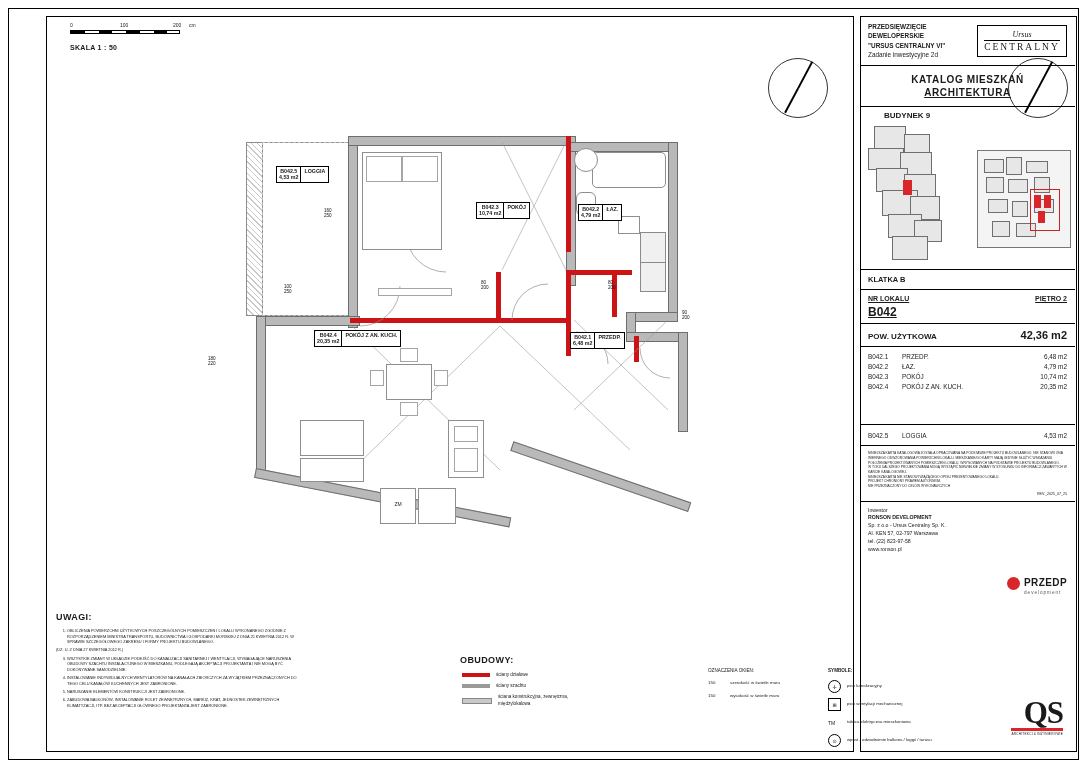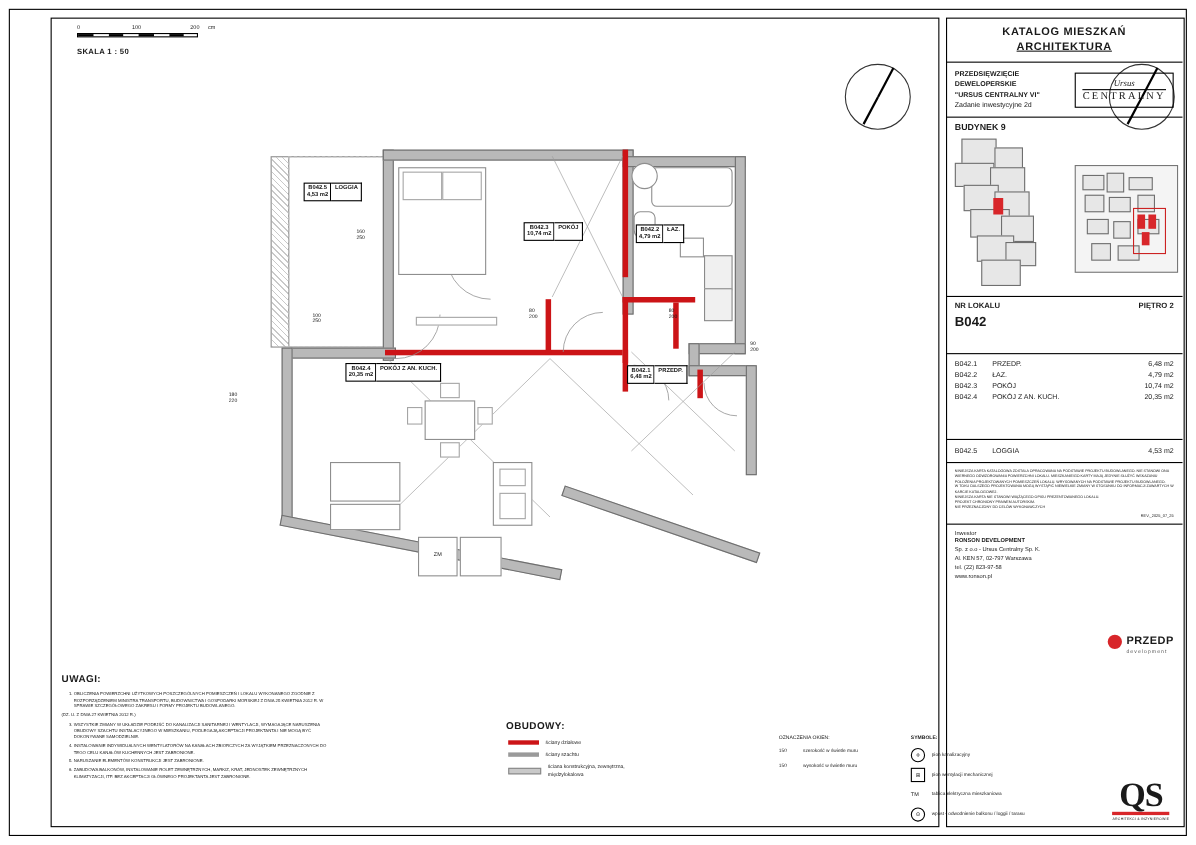--- a/index.html
+++ b/index.html
@@ -79,21 +79,21 @@
   table.rooms td{padding:1.6px 0;}
   table.rooms td.c1{width:34px;}
   table.rooms td.c3{text-align:right;width:48px;}
   .disc{font-size:3.3px;line-height:1.42;}
   .rev{font-size:3.6px;text-align:right;margin-top:3px;}
   .inv{font-size:5.2px;line-height:1.5;}
   .ronson{display:flex;align-items:center;}
   .ronson .dot{width:13px;height:13px;border-radius:50%;background:#d8262a;margin-right:4px;}
   .ronson .tx b{font-size:10px;letter-spacing:.4px;}
   .ronson .tx span{display:block;font-size:4.6px;letter-spacing:1px;color:#555;}
-  .qs{position:absolute;right:12px;bottom:4px;text-align:center;}
+  .qs{position:absolute;right:12px;bottom:14px;text-align:right;}
   .qs .big{font-family:"Liberation Serif",serif;font-size:31px;font-weight:bold;line-height:.9;letter-spacing:-1px;}
   .qs .bar{height:3px;background:#d8262a;margin-top:1px;}
   .qs .sm{font-size:3.2px;letter-spacing:.2px;margin-top:1px;}
 </style>
 </head>
 <body>
 
 <div class="page">
   <div class="outer-frame"></div>
   <div class="plan-frame"></div>
@@ -323,39 +323,39 @@
     </div>
     <div class="row">
       <span class="ic circ">⊙</span>
       <span>wpust - odwodnienie balkonu / loggii / tarasu</span>
     </div>
   </div>
 
   <div class="side-frame" style="border:0;left:860px;top:16px;">
     <div class="sb">
 
-      <div class="sb-sec" style="padding:8px;">
-        <h1>KATALOG MIESZKAŃ</h1>
-        <h2>ARCHITEKTURA</h2>
-      </div>
-
       <div class="sb-sec" style="display:flex;align-items:center;gap:4px;padding:6px 8px;">
         <div class="proj" style="flex:1">
           <div style="white-space:pre-line">PRZEDSIĘWZIĘCIE
 DEWELOPERSKIE</div>
           <div>"URSUS CENTRALNY VI"</div>
           <div style="font-weight:normal">Zadanie inwestycyjne 2d</div>
         </div>
         <div class="logo-uc">
           <span class="a">Ursus</span>
           <span class="b">CENTRALNY</span>
         </div>
       </div>
 
-      <div class="sb-sec" style="padding:4px 8px 0;border-bottom:0;">
+      <div class="sb-sec" style="padding:8px;">
+        <h1>KATALOG MIESZKAŃ</h1>
+        <h2>ARCHITEKTURA</h2>
+      </div>
+
+      <div class="sb-sec" style="padding:4px 24px 0;border-bottom:0;">
         <div class="bud">BUDYNEK 9</div>
       </div>
 
       <div class="sb-sec keyplan">
         <div class="kp-left">
           <div class="kp-poly" style="left:10px;top:2px;width:30px;height:22px;"></div>
           <div class="kp-poly" style="left:40px;top:10px;width:24px;height:18px;"></div>
           <div class="kp-poly" style="left:4px;top:24px;width:34px;height:20px;"></div>
           <div class="kp-poly" style="left:36px;top:28px;width:30px;height:22px;"></div>
           <div class="kp-poly" style="left:12px;top:44px;width:30px;height:22px;"></div>
@@ -379,29 +379,38 @@
           <div class="kp-poly" style="left:56px;top:48px;width:18px;height:12px;"></div>
           <div class="kp-poly" style="left:14px;top:70px;width:16px;height:14px;"></div>
           <div class="kp-poly" style="left:38px;top:72px;width:18px;height:12px;"></div>
           <div class="kp-red" style="left:56px;top:44px;width:7px;height:13px;"></div>
           <div class="kp-red" style="left:66px;top:44px;width:7px;height:13px;"></div>
           <div class="kp-red" style="left:60px;top:60px;width:7px;height:12px;"></div>
           <div style="position:absolute;left:52px;top:38px;width:28px;height:40px;border:1px solid #c22;"></div>
         </div>
       </div>
 
-
-      <div class="sb-sec" style="padding:5px 8px 22px;">
+      <div class="sb-sec" style="padding:5px 8px;">
+        <div class="klatka">KLATKA B</div>
+      </div>
+
+      <div class="sb-sec" style="padding:5px 8px 4px;text-decoration:underline;">
         <div class="tworow">
           <span>NR LOKALU</span>
           <span>PIĘTRO 2</span>
         </div>
         <div class="lokal" style="margin-top:3px;">B042</div>
       </div>
 
+      <div class="sb-sec" style="padding:5px 8px;">
+        <div class="powrow">
+          <span class="k">POW. UŻYTKOWA</span>
+          <span class="v">42,36 m2</span>
+        </div>
+      </div>
 
       <div class="sb-sec" style="padding:4px 8px 6px;min-height:78px;">
         <table class="rooms">
           <tbody>
               <tr>
             <td class="c1">B042.1</td>
             <td>PRZEDP.</td>
             <td class="c3">6,48 m2</td>
           </tr>
           <tr>

